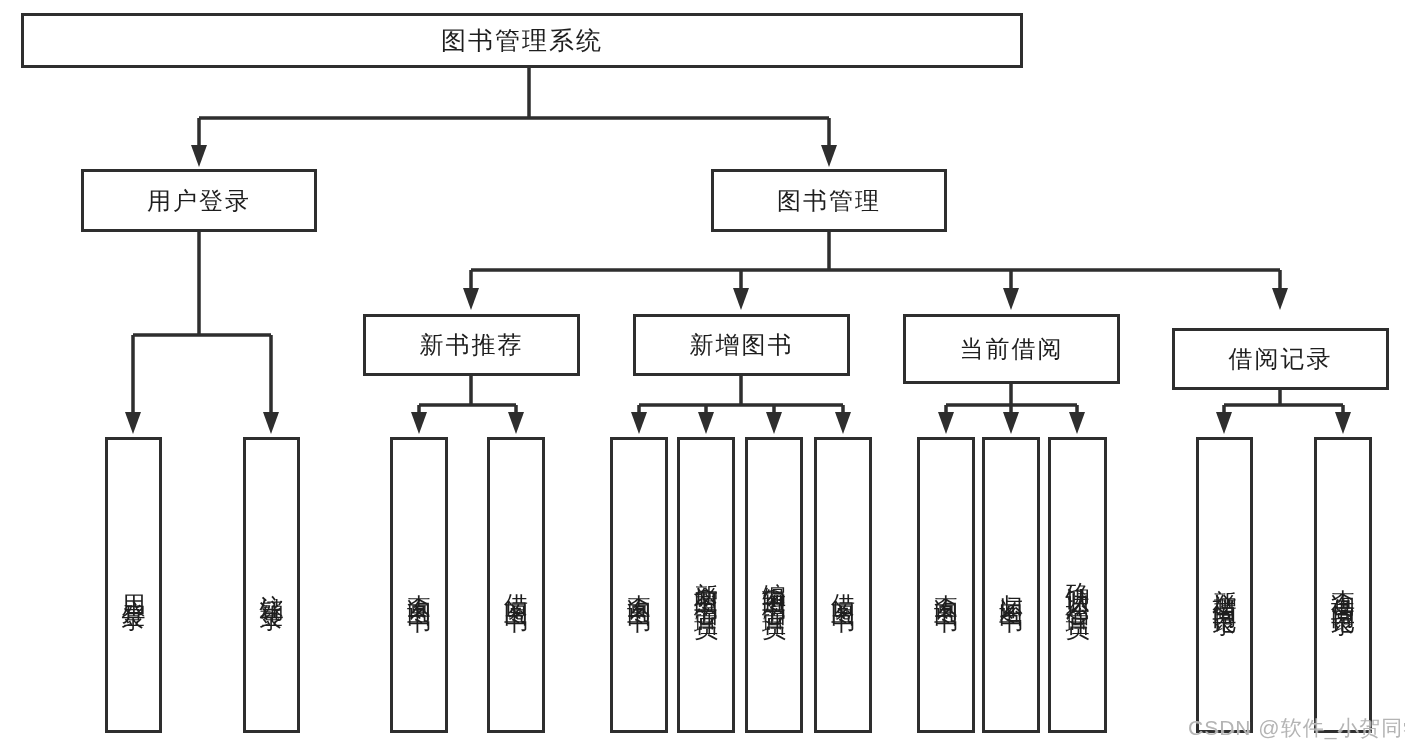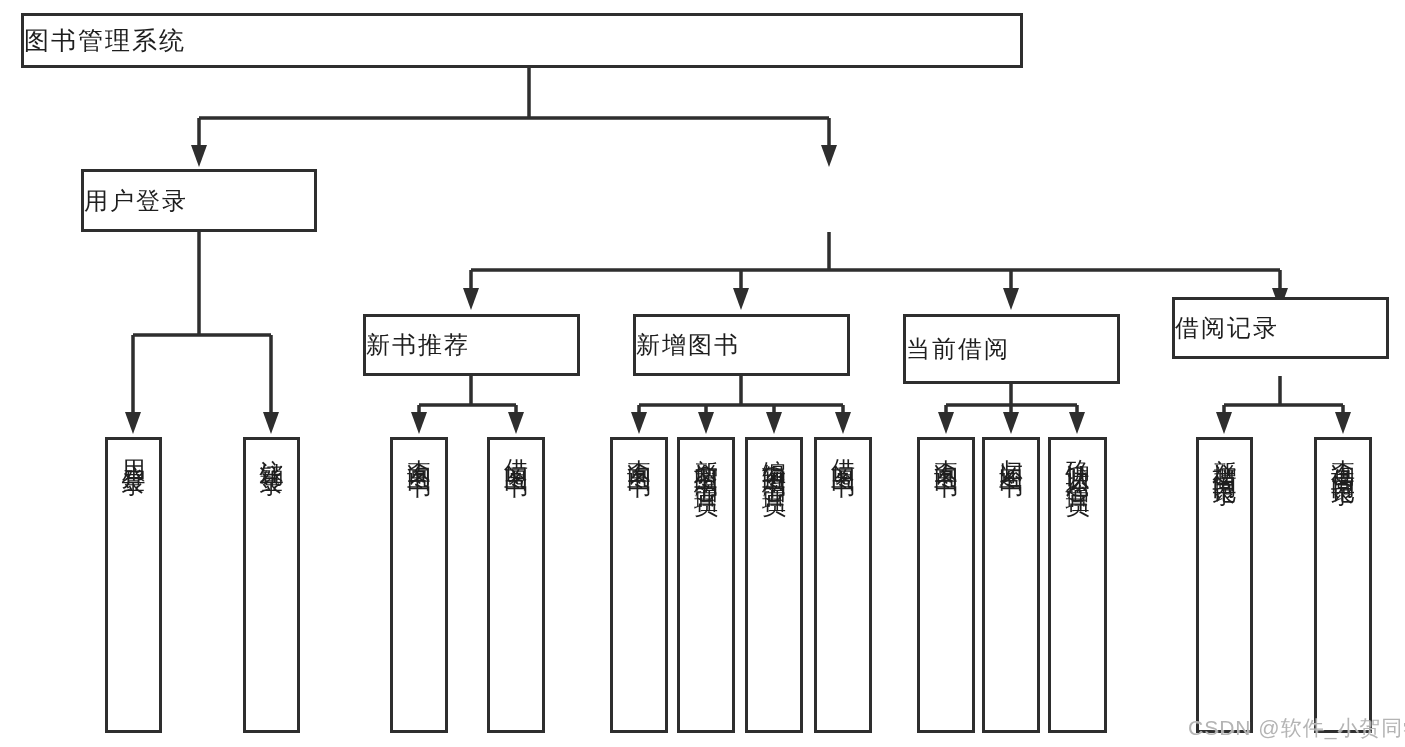--- a/index.html
+++ b/index.html
@@ -18,21 +18,21 @@
     font-family:"Liberation Sans","DejaVu Sans",sans-serif;
     color:var(--text);
   }
   .connectors{position:absolute;left:0;top:0;z-index:1;}
   .connectors .wire{stroke:var(--line);stroke-width:3.5;fill:none;}
   .connectors .head{fill:var(--line);stroke:none;}
   .node{
     position:absolute;
     background:var(--box-bg);
     border:3px solid var(--line);
-    display:flex;align-items:center;justify-content:flex-start;
+    display:flex;align-items:center;justify-content:center;
     z-index:2;
   }
   .hbox{
     font-size:24px;
     letter-spacing:2px;
     white-space:nowrap;
   }
   .root{font-size:25px;}
   .vbox{
     writing-mode:vertical-rl;
@@ -96,31 +96,34 @@
     </g>
   </svg>
 
   <div class="node hbox root" style="left:21px;top:13px;width:1002px;height:55px">
     <span>图书管理系统</span>
   </div>
 
   <div class="node hbox" style="left:81px;top:169px;width:236px;height:63px">
     <span>用户登录</span>
   </div>
+  <div class="node hbox" style="left:711px;top:169px;width:236px;height:63px">
+    <span>图书管理</span>
+  </div>
 
   <div class="node hbox" style="left:363px;top:314px;width:217px;height:62px">
     <span>新书推荐</span>
   </div>
   <div class="node hbox" style="left:633px;top:314px;width:217px;height:62px">
     <span>新增图书</span>
   </div>
   <div class="node hbox" style="left:903px;top:314px;width:217px;height:70px">
     <span>当前借阅</span>
   </div>
-  <div class="node hbox" style="left:1172px;top:297px;width:217px;height:62px">
+  <div class="node hbox" style="left:1172px;top:328px;width:217px;height:62px">
     <span>借阅记录</span>
   </div>
 
   <div class="node vbox" style="left:105px;top:437px;width:57px;height:296px">
     <span>用户登录</span>
   </div>
   <div class="node vbox" style="left:243px;top:437px;width:57px;height:296px">
     <span>注销登录</span>
   </div>
 

